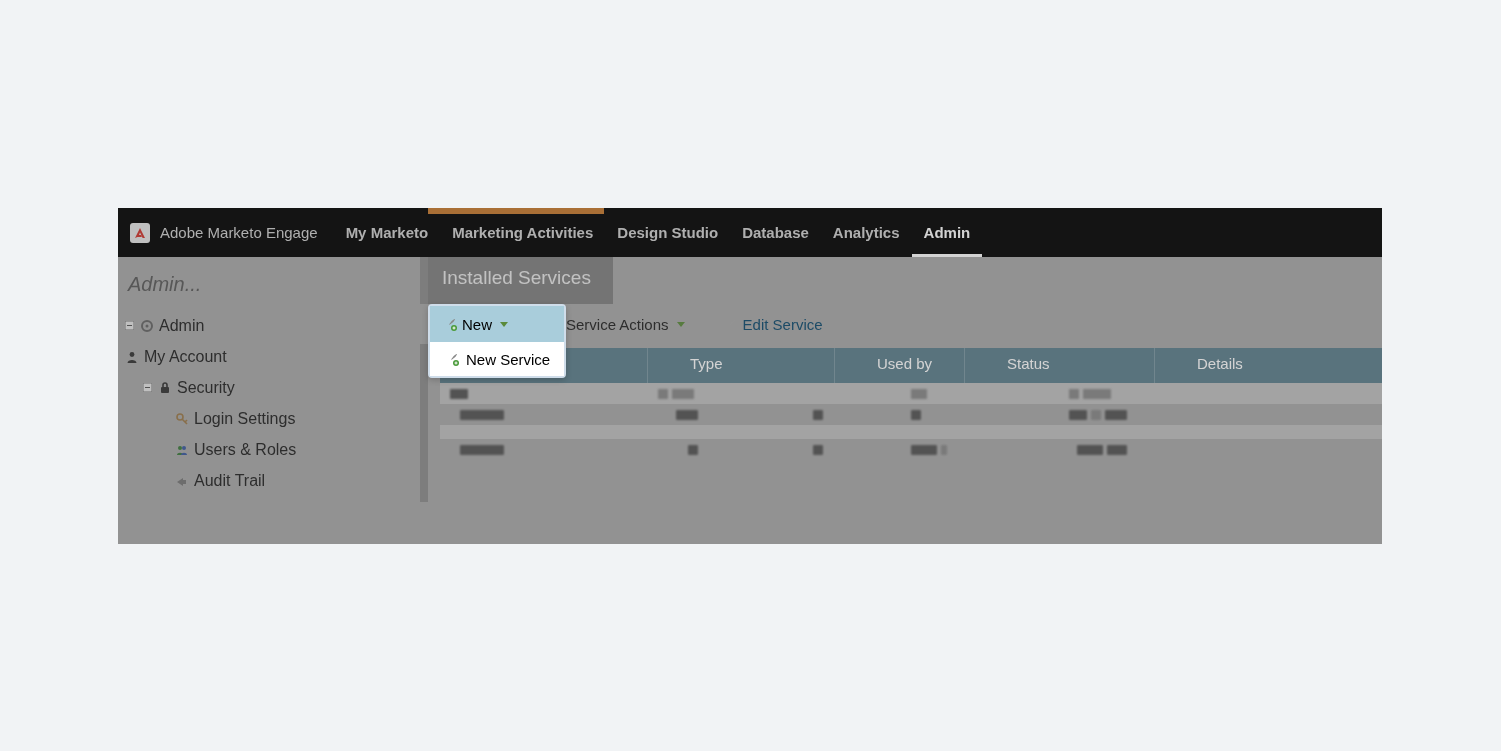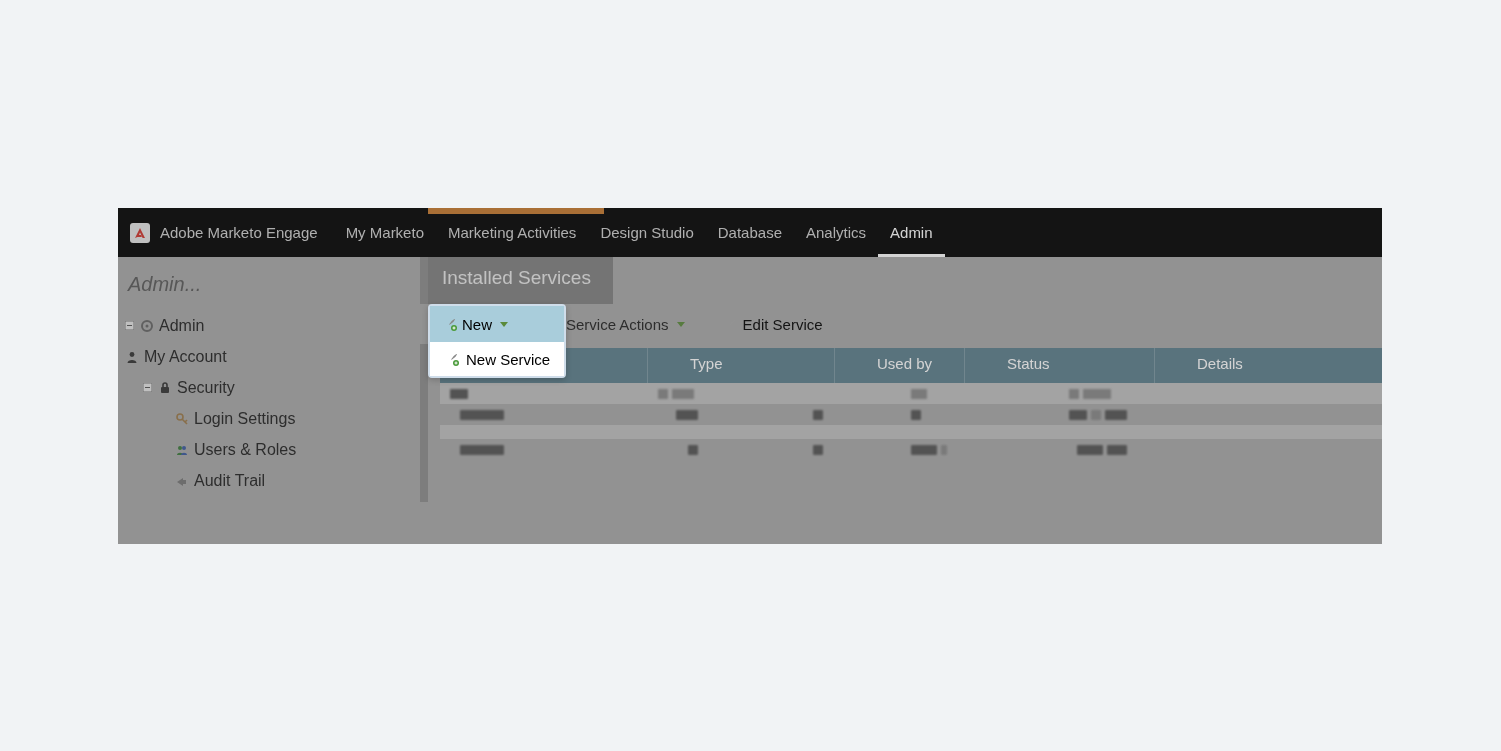--- a/index.html
+++ b/index.html
@@ -39,20 +39,21 @@
     font-size: 15px;
     margin-right: 16px;
   }
   .nav-item {
     color: #cfcfcf;
     font-size: 15px;
     padding: 0 12px;
     height: 49px;
     display: flex; align-items: center;
     cursor: pointer;
+    font-weight: bold;
   }
   .nav-item.active {
     color: #fff;
     border-bottom: 3px solid #fff;
     padding-top: 3px;
   }
   .body-row {
     display: flex;
     height: 245px;
   }
@@ -127,21 +128,21 @@
   }
   .toolbar-btn {
     display:flex; align-items:center;
     height: 38px;
     padding: 0 12px;
     font-size: 15px;
     color: #222;
     gap: 4px;
     cursor:pointer;
   }
-  .toolbar-btn.disabled { color: #000000; }
+  .toolbar-btn.disabled { color: #0c4a6e; }
   .dropdown-area {
     position: absolute;
     left: 8px;
     top: 0;
     background: #fff;
     border: 2px solid #cfddea;
     border-radius: 4px;
     box-shadow: 0 2px 6px rgba(0,0,0,0.2);
     z-index: 10;
   }

